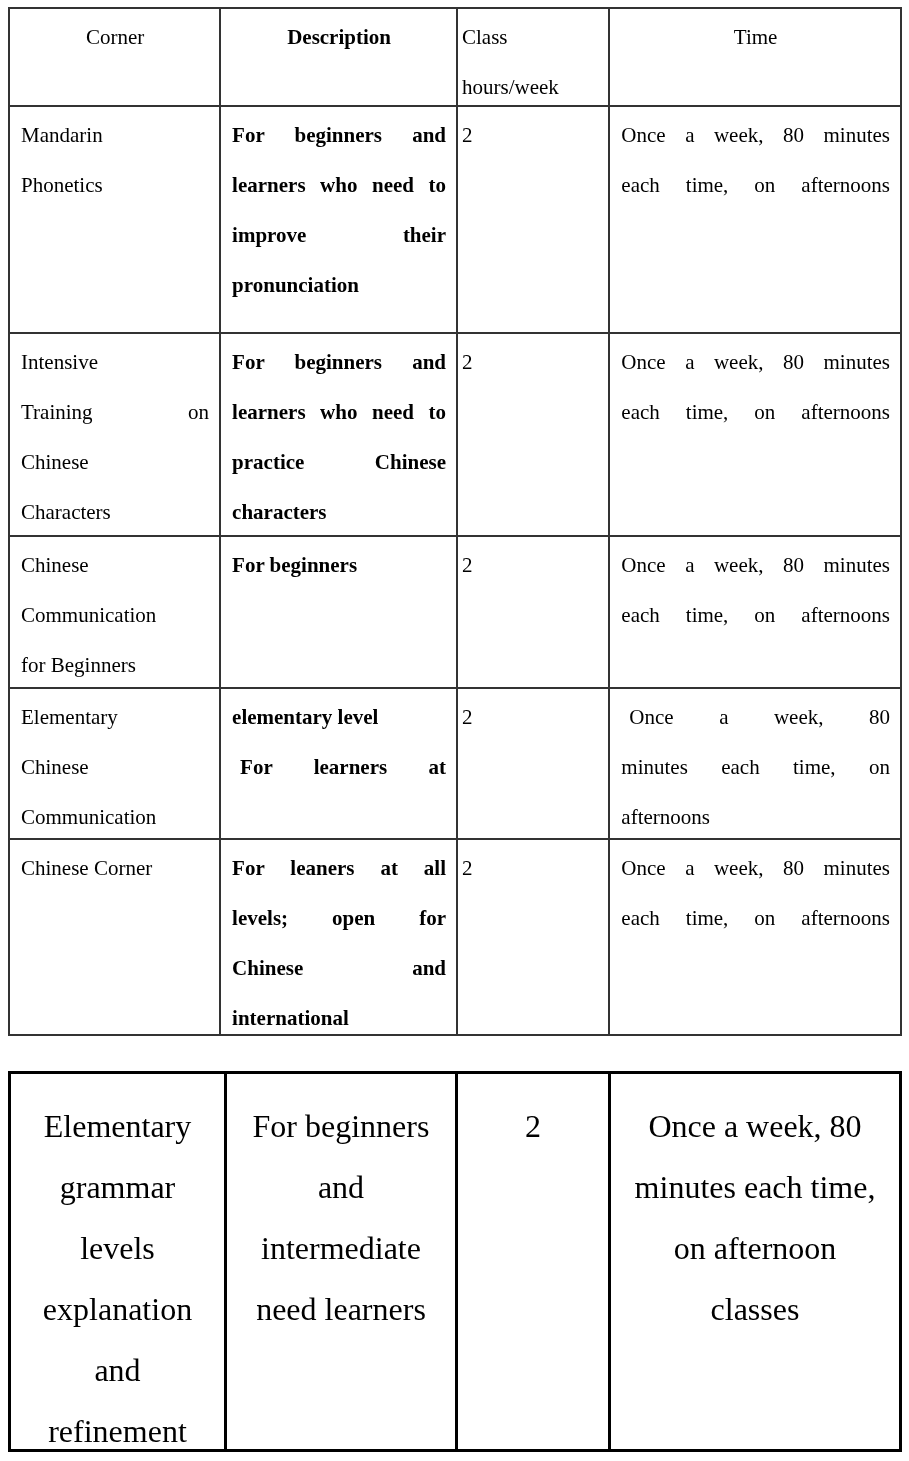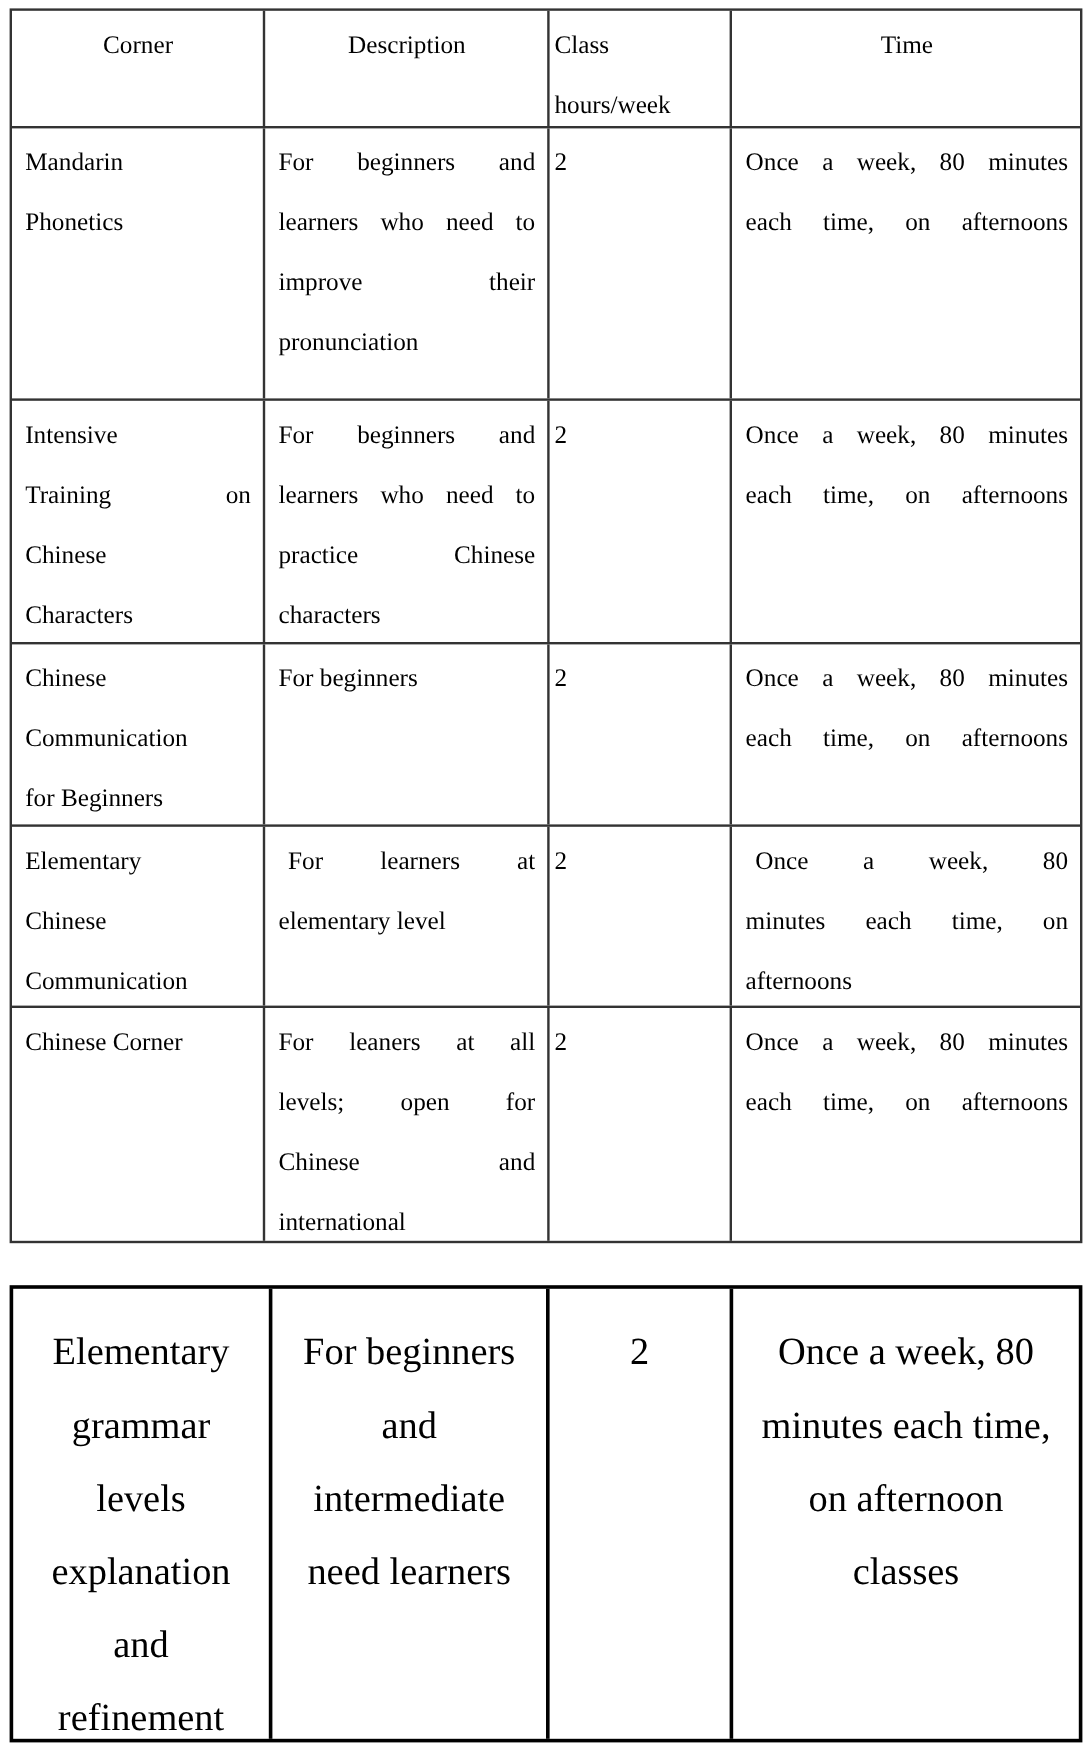--- a/index.html
+++ b/index.html
@@ -25,21 +25,21 @@
   .tbl-top .trow:last-child { border-bottom: none; }
   .tbl-top .cell {
     box-sizing: border-box;
     border-right: 2px solid #333;
     padding: 3px 10px 0 11px;
     overflow: hidden;
     font-size: 21px;
   }
   .tbl-top .cell:last-child { border-right: none; }
   .c1 { width: 212px; }
-  .c2 { width: 238px; }
+  .c2 { width: 238px; font-weight: bold; }
   .c3 { width: 153px; padding-left: 4px !important; padding-right: 4px !important; }
   .c4 { width: 291px; border-radius: 23px; }
   .rh  { height: 98px; }
   .r1  { height: 227px; }
   .r2  { height: 203px; }
   .r3  { height: 152px; }
   .r4  { height: 151px; }
   .r5  { height: 194px; }
 
   .ln { height: 50px; line-height: 50px; overflow: hidden; }
@@ -155,22 +155,22 @@
       </div>
     </div>
 
     <div class="trow r4">
       <div class="cell c1">
         <div class="ln">Elementary</div>
         <div class="ln">Chinese</div>
         <div class="ln">Communication</div>
       </div>
       <div class="cell c2">
+        <div class="ln">elementary level</div>
         <div class="ln j ind">For learners at</div>
-        <div class="ln">elementary level</div>
       </div>
       <div class="cell c3">
         <div class="ln">2</div>
       </div>
       <div class="cell c4">
         <div class="ln j ind">Once a week, 80</div>
         <div class="ln j">minutes each time, on</div>
         <div class="ln">afternoons</div>
       </div>
     </div>

